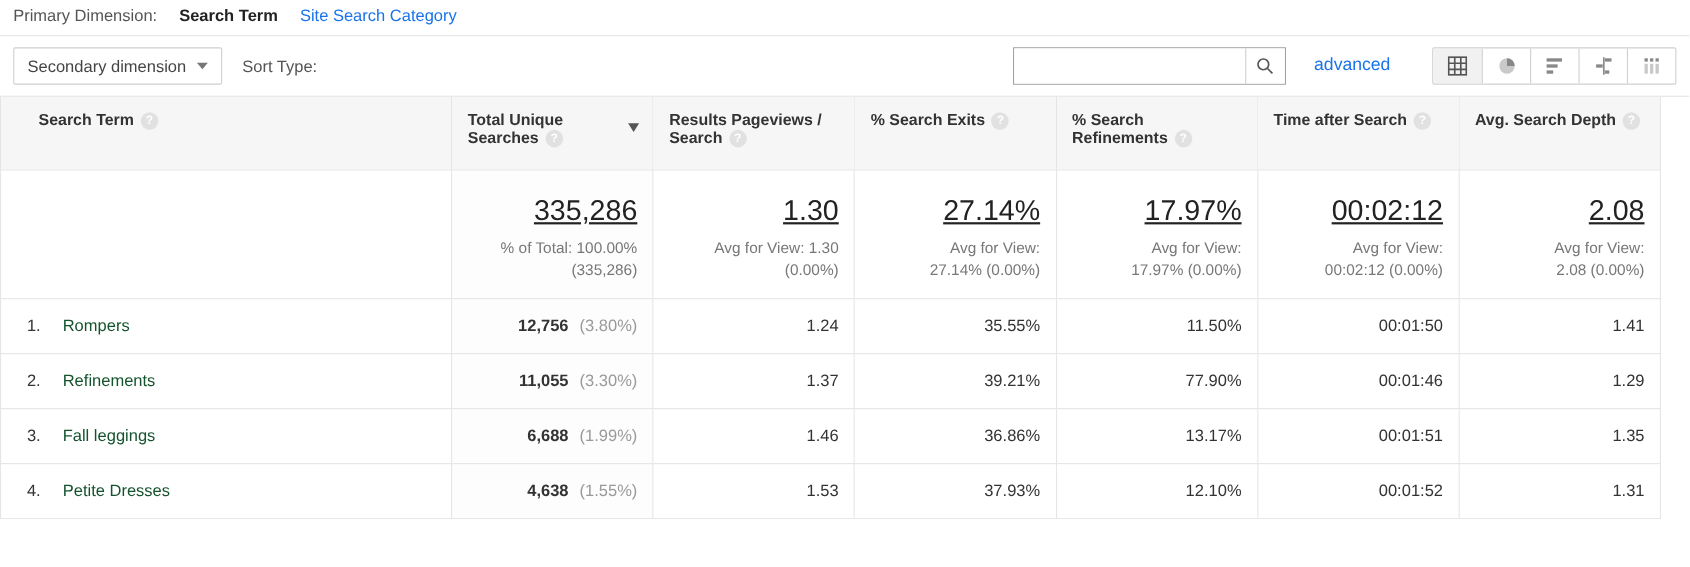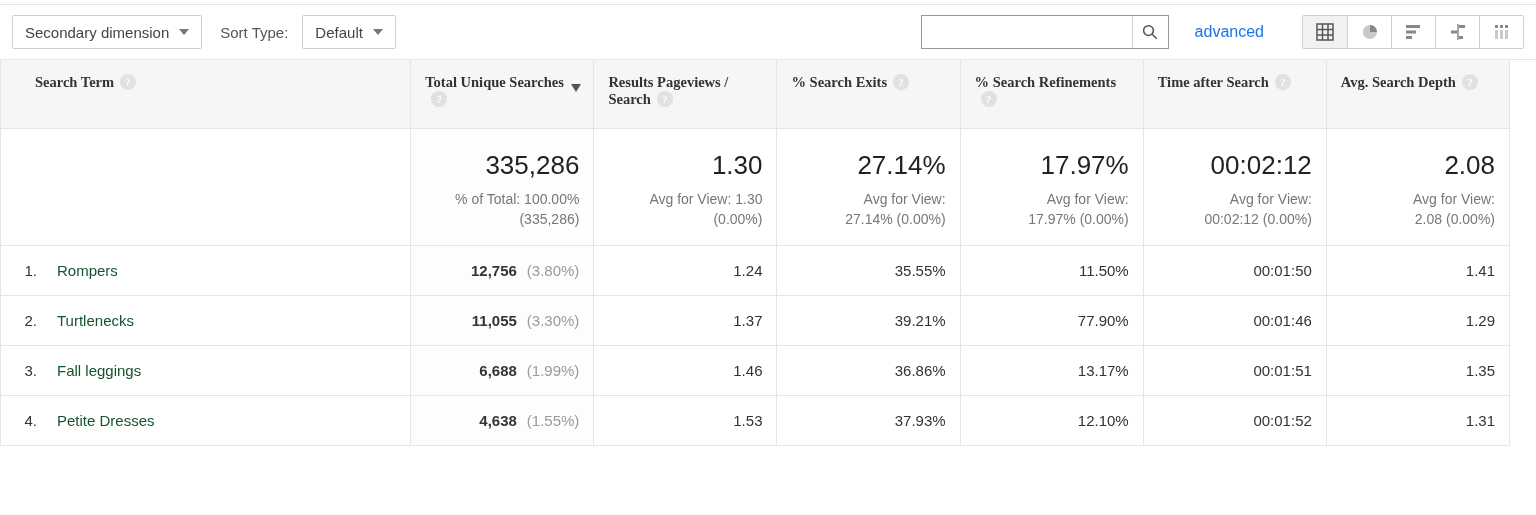--- a/index.html
+++ b/index.html
@@ -34,59 +34,60 @@
   .icon-group { display: flex; border: 1px solid #cfcfcf; border-radius: 2px; overflow: hidden; margin-left: 24px; }
   .icon-group .ico { width: 44px; height: 32px; display: flex; align-items: center; justify-content: center; border-left: 1px solid #cfcfcf; cursor: pointer; }
   .icon-group .ico:first-child { border-left: none; }
   .icon-group .ico.active { background: #f1f1f1; }
 
   
   table { border-collapse: collapse; table-layout: fixed; width: 1510px; }
   col.c-term { width: 410px; }
   col.c-num  { width: 183px; }
   th, td { border: 1px solid #e5e5e5; border-top: none; }
-  thead th { background: #f6f6f6; font-weight: 700; font-size: 14.5px; color: #333; text-align: left; vertical-align: top; padding: 14px 14px 20px 14px; position: relative; font-family: Liberation Serif, serif; }
+  thead th { background: #f6f6f6; font-weight: 700; font-size: 14.5px; color: #333; text-align: left; vertical-align: top; padding: 14px 14px 20px 14px; position: relative; }
   thead th:first-child { padding-left: 34px; }
   .help { display: inline-block; width: 16px; height: 16px; border-radius: 50%; background: #e1e1e1; color: #fff; font-size: 11px; line-height: 16px; text-align: center; margin-left: 6px; vertical-align: 1px; }
   .sort-arrow { width: 0; height: 0; border-left: 5px solid transparent; border-right: 5px solid transparent; border-top: 8px solid #555; position: absolute; right: 12px; top: 24px; }
 
   
   tr.summary td { text-align: right; padding: 18px 14px 16px 14px; font-size: 14px; color: #777; line-height: 1.45; vertical-align: top; }
-  tr.summary td .big { display: block; font-size: 26px; color: #222; font-weight: 400; margin-bottom: 4px; }
+  tr.summary td .big { display: block; font-size: 26px; color: #222; font-weight: 400; margin-bottom: 4px; text-decoration: underline; }
   tr.summary td:first-child { background: #fff; }
   tr.summary td.totcol { background: #fdfdfd; }
 
   
   tbody tr.data td { padding: 16px 14px; font-size: 15px; vertical-align: middle; }
   td.termcell { white-space: nowrap; }
   td.termcell .rownum { display: inline-block; width: 22px; text-align: right; color: #333; }
   td.termcell a { color: #14532d; text-decoration: none; margin-left: 20px; }
   td.num { text-align: right; }
   td.totcol { background: #fdfdfd; }
   td.totcol .bold { font-weight: 700; }
   td.totcol .pct { color: #9a9a9a; margin-left: 10px; text-align: right; }
 
   svg { display: block; }
 </style>
 </head>
 <body>
 
 <div class="wrap">
 
+  <div class="pdim-row">
+    <span class="pdim-label">Primary Dimension:</span>
+    <span class="pdim-active">Search Term</span>
+    <span class="pdim-link">Site Search Category</span>
+  </div>
 
   <div class="toolbar">
     <div class="btn">
       <span>Secondary dimension</span>
       <span class="caret"></span>
     </div>
     <span class="sort-label">Sort Type:</span>
-    <div class="btn">
-      <span>Default</span>
-      <span class="caret"></span>
-    </div>
 
     <div class="spacer"></div>
 
     <div class="searchbox">
       <input type="text" style="">
       <button class="sbtn">
         <svg width="18" height="18" viewBox="0 0 24 24">
           <circle cx="10" cy="10" r="6.5" fill="none" stroke="#555" stroke-width="2"></circle>
           <line x1="15" y1="15" x2="21" y2="21" stroke="#555" stroke-width="2"></line>
         </svg>
@@ -205,21 +206,21 @@
     <tr class="data">
           <td class="termcell"><span class="rownum">1.</span><a href="#">Rompers</a></td>
           <td class="num totcol"><span class="bold">12,756</span><span class="pct">(3.80%)</span></td>
           <td class="num">1.24</td>
           <td class="num">35.55%</td>
           <td class="num">11.50%</td>
           <td class="num">00:01:50</td>
           <td class="num">1.41</td>
         </tr>
         <tr class="data">
-          <td class="termcell"><span class="rownum">2.</span><a href="#">Turtlenecks</a></td>
+          <td class="termcell"><span class="rownum">2.</span><a href="#">Refinements</a></td>
           <td class="num totcol"><span class="bold">11,055</span><span class="pct">(3.30%)</span></td>
           <td class="num">1.37</td>
           <td class="num">39.21%</td>
           <td class="num">77.90%</td>
           <td class="num">00:01:46</td>
           <td class="num">1.29</td>
         </tr>
         <tr class="data">
           <td class="termcell"><span class="rownum">3.</span><a href="#">Fall leggings</a></td>
           <td class="num totcol"><span class="bold">6,688</span><span class="pct">(1.99%)</span></td>

